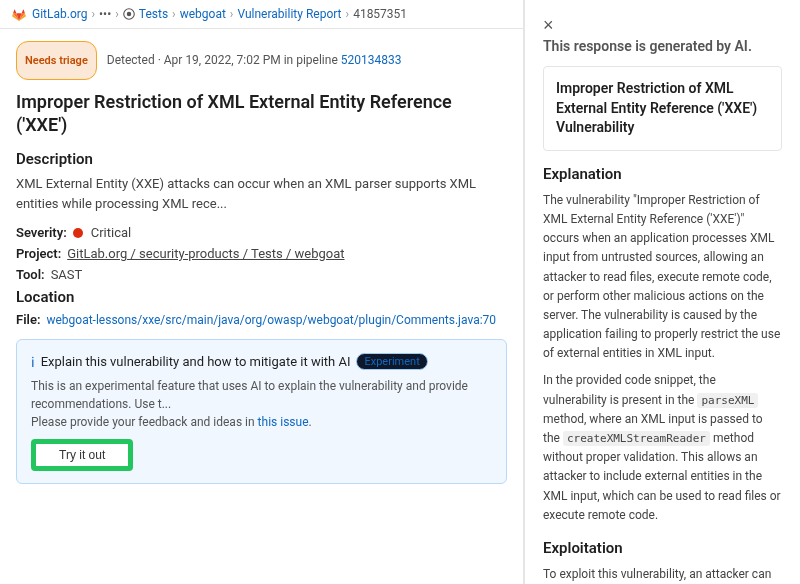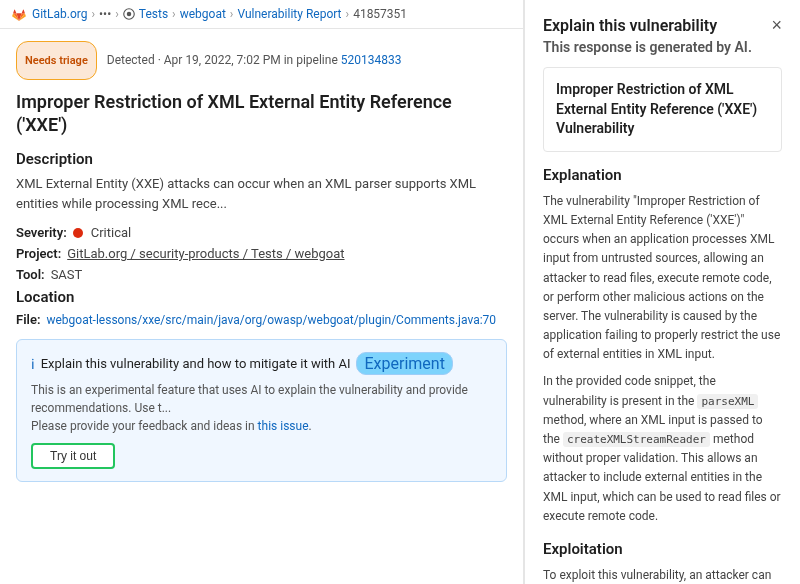--- a/index.html
+++ b/index.html
@@ -62,34 +62,34 @@
     .ai-box {
       background: #f0f7ff;
       border: 1px solid #b8d9f8;
       border-radius: 6px;
       padding: 12px 14px;
       margin-bottom: 14px;
     }
     .ai-box-title { font-size: 13px; color: #1f1f1f; margin-bottom: 6px; display: flex; align-items: center; gap: 6px; }
     .ai-box-title .info-icon { color: #1068bf; font-size: 14px; }
     .experiment-badge {
-      background: #7dd3fc;
+      background: #0f172a;
       color: #1068bf;
       border: 1px solid #9dcdf7;
       border-radius: 10px;
       padding: 1px 7px;
-      font-size: 16px;
+      font-size: 11px;
     }
     .ai-box-text { font-size: 12px; color: #555; margin-bottom: 8px; line-height: 1.5; }
     .ai-box-text a { color: #1068bf; text-decoration: none; }
     .try-btn {
       background: #fff;
-      border: 2px solid #22c55e;
+      border: 5px solid #22c55e;
       border-radius: 4px;
-      padding: 4px 17px;
+      padding: 4px 23px;
       font-size: 12px;
       cursor: pointer;
       color: #333;
     }
 
     
     .right-panel {
       flex: 1;
       background: #fff;
       overflow-y: auto;
@@ -210,21 +210,20 @@
         <span>Please provide your feedback and ideas in</span> <a href="#">this issue</a>.
       </div>
       <button class="try-btn">Try it out</button>
     </div>
 
   </div>
 </div>
 
 <div class="right-panel">
   <div class="right-panel-header">
-    <span class="right-panel-title">Explain this vulnerability</span>
     <button class="close-btn">×</button>
   </div>
   <div class="ai-subtitle">
     <strong>This response is generated by AI.</strong>
   </div>
 
   <div class="ai-vuln-title-box">
     <h3>Improper Restriction of XML External Entity Reference ('XXE') Vulnerability</h3>
   </div>
 

